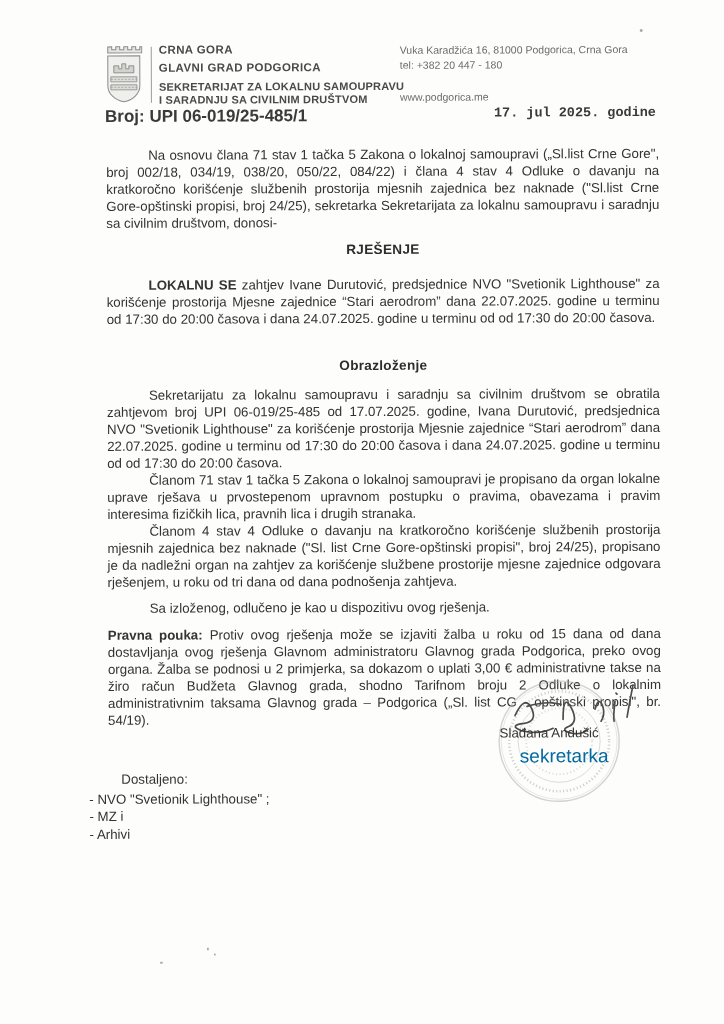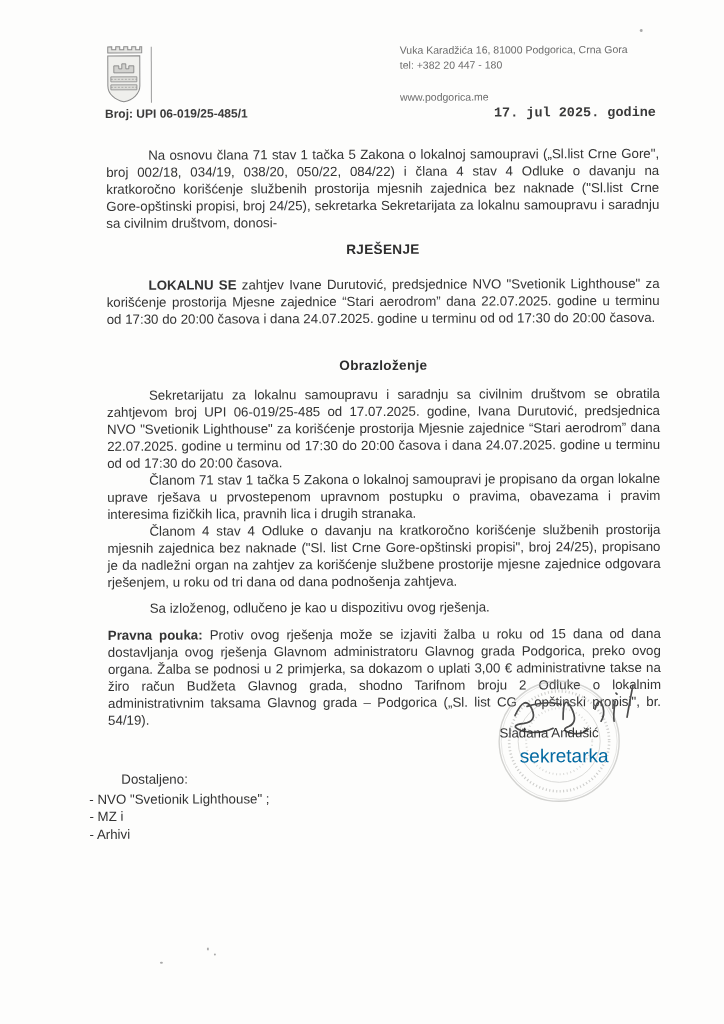--- a/index.html
+++ b/index.html
@@ -16,21 +16,21 @@
   .org{position:absolute;left:160px;top:40px;width:260px;}
   .org .l1{font-size:11.5px;font-weight:600;color:#4a4a4a;letter-spacing:.4px;margin-top:3px;}
   .org .l2{font-size:11.5px;font-weight:600;color:#4a4a4a;letter-spacing:.4px;margin-top:6px;}
   .org .l3{font-size:11px;font-weight:600;color:#4a4a4a;letter-spacing:.2px;margin-top:7px;}
   .org .l4{font-size:11px;font-weight:600;color:#4a4a4a;letter-spacing:.2px;margin-top:1px;}
   .contact{position:absolute;left:401px;top:43px;width:268px;font-size:10.5px;color:#6b6b6b;line-height:15px;}
   .contact div{white-space:nowrap;}
   .contact .www{margin-top:17px;}
 
   .case-row{position:absolute;left:84px;top:106px;width:573px;display:flex;justify-content:space-between;}
-  .case-row .num{font-size:12px;font-weight:600;color:#3a3a3a;padding-left:22px;}
+  .case-row .num{font-size:17px;font-weight:600;color:#3a3a3a;padding-left:22px;}
   .case-row .date{font-size:13.5px;font-weight:600;color:#3a3a3a;font-family:Liberation Mono, monospace;}
 
   
   .body-col{position:absolute;left:107px;top:146px;width:553px;}
   .para{font-size:13.3px;line-height:17px;text-align:justify;color:#333;margin:0;}
   .indent{text-indent:42px;}
   .heading{font-size:13.6px;font-weight:bold;text-align:center;color:#2d2d2d;letter-spacing:.3px;}
   .h-rjesenje{margin-top:11px;}
   .p-usvaja{margin-top:19px;}
   .h-obraz{margin-top:31px;}
@@ -67,20 +67,26 @@
         <path d="M9 30 v-7 h5 v3 h3 v-5 h4 v5 h3 v-3 h5 v7 Z" fill="#d2d2cf" stroke="#7d7d7d" stroke-width="0.8"></path>
 
         <rect x="6" y="34" width="26" height="5" fill="#dcdcd8" stroke="#8a8a8a" stroke-width="0.8"></rect>
         <line x1="6" y1="36.5" x2="32" y2="36.5" stroke="#8a8a8a" stroke-width="0.6" stroke-dasharray="2 1.5"></line>
         <rect x="6" y="42" width="26" height="5" fill="#dcdcd8" stroke="#8a8a8a" stroke-width="0.8"></rect>
         <line x1="6" y1="44.5" x2="32" y2="44.5" stroke="#8a8a8a" stroke-width="0.6" stroke-dasharray="2 1.5"></line>
       </svg>
     </div>
     <div class="hdr-divider"></div>
 
+    <div class="org">
+      <div class="l1">CRNA GORA</div>
+      <div class="l2">GLAVNI GRAD PODGORICA</div>
+      <div class="l3">SEKRETARIJAT ZA LOKALNU SAMOUPRAVU</div>
+      <div class="l4">I SARADNJU SA CIVILNIM DRUŠTVOM</div>
+    </div>
 
     <div class="contact">
       <div>Vuka Karadžića 16, 81000 Podgorica, Crna Gora</div>
       <div>tel: +382 20 447 - 180</div>
       <div class="www">www.podgorica.me</div>
     </div>
 
     <div class="case-row">
       <span class="num">Broj: UPI 06-019/25-485/1</span>
       <span class="date">17. jul 2025. godine</span>

